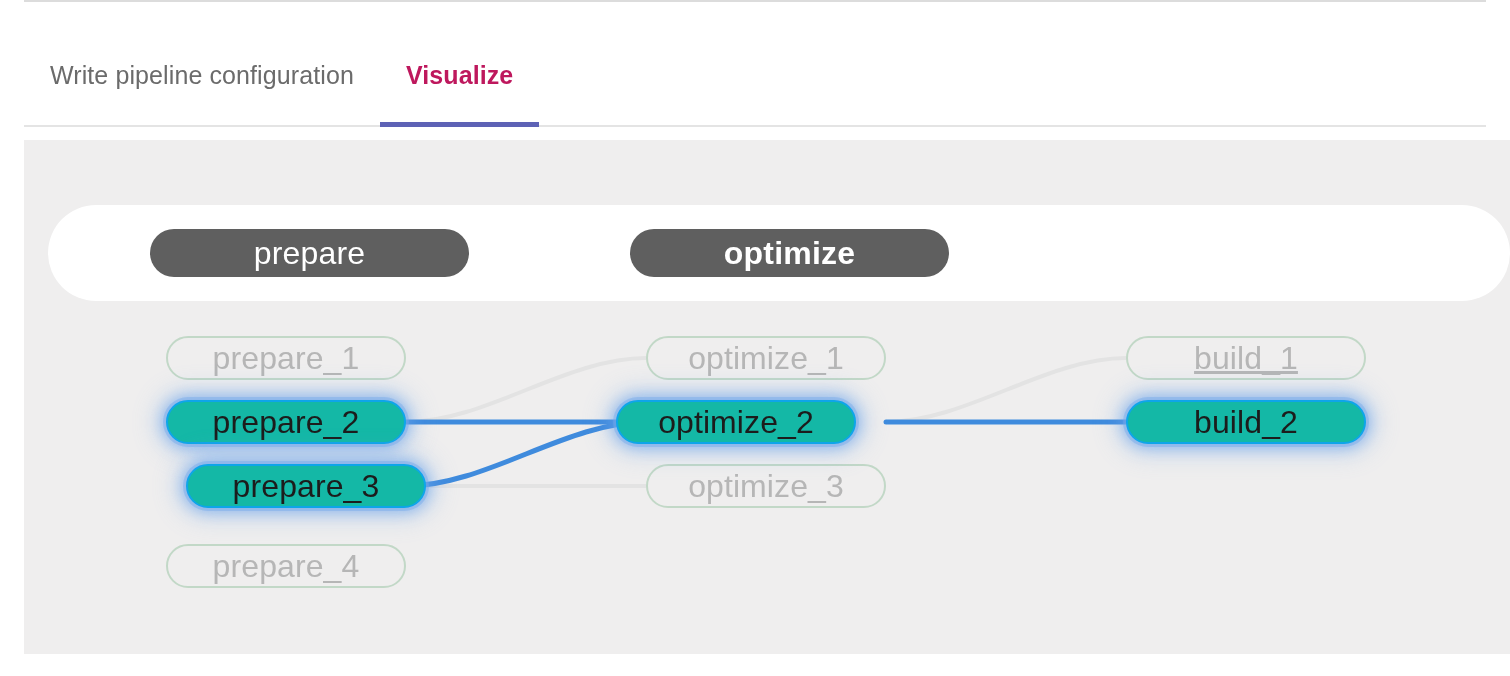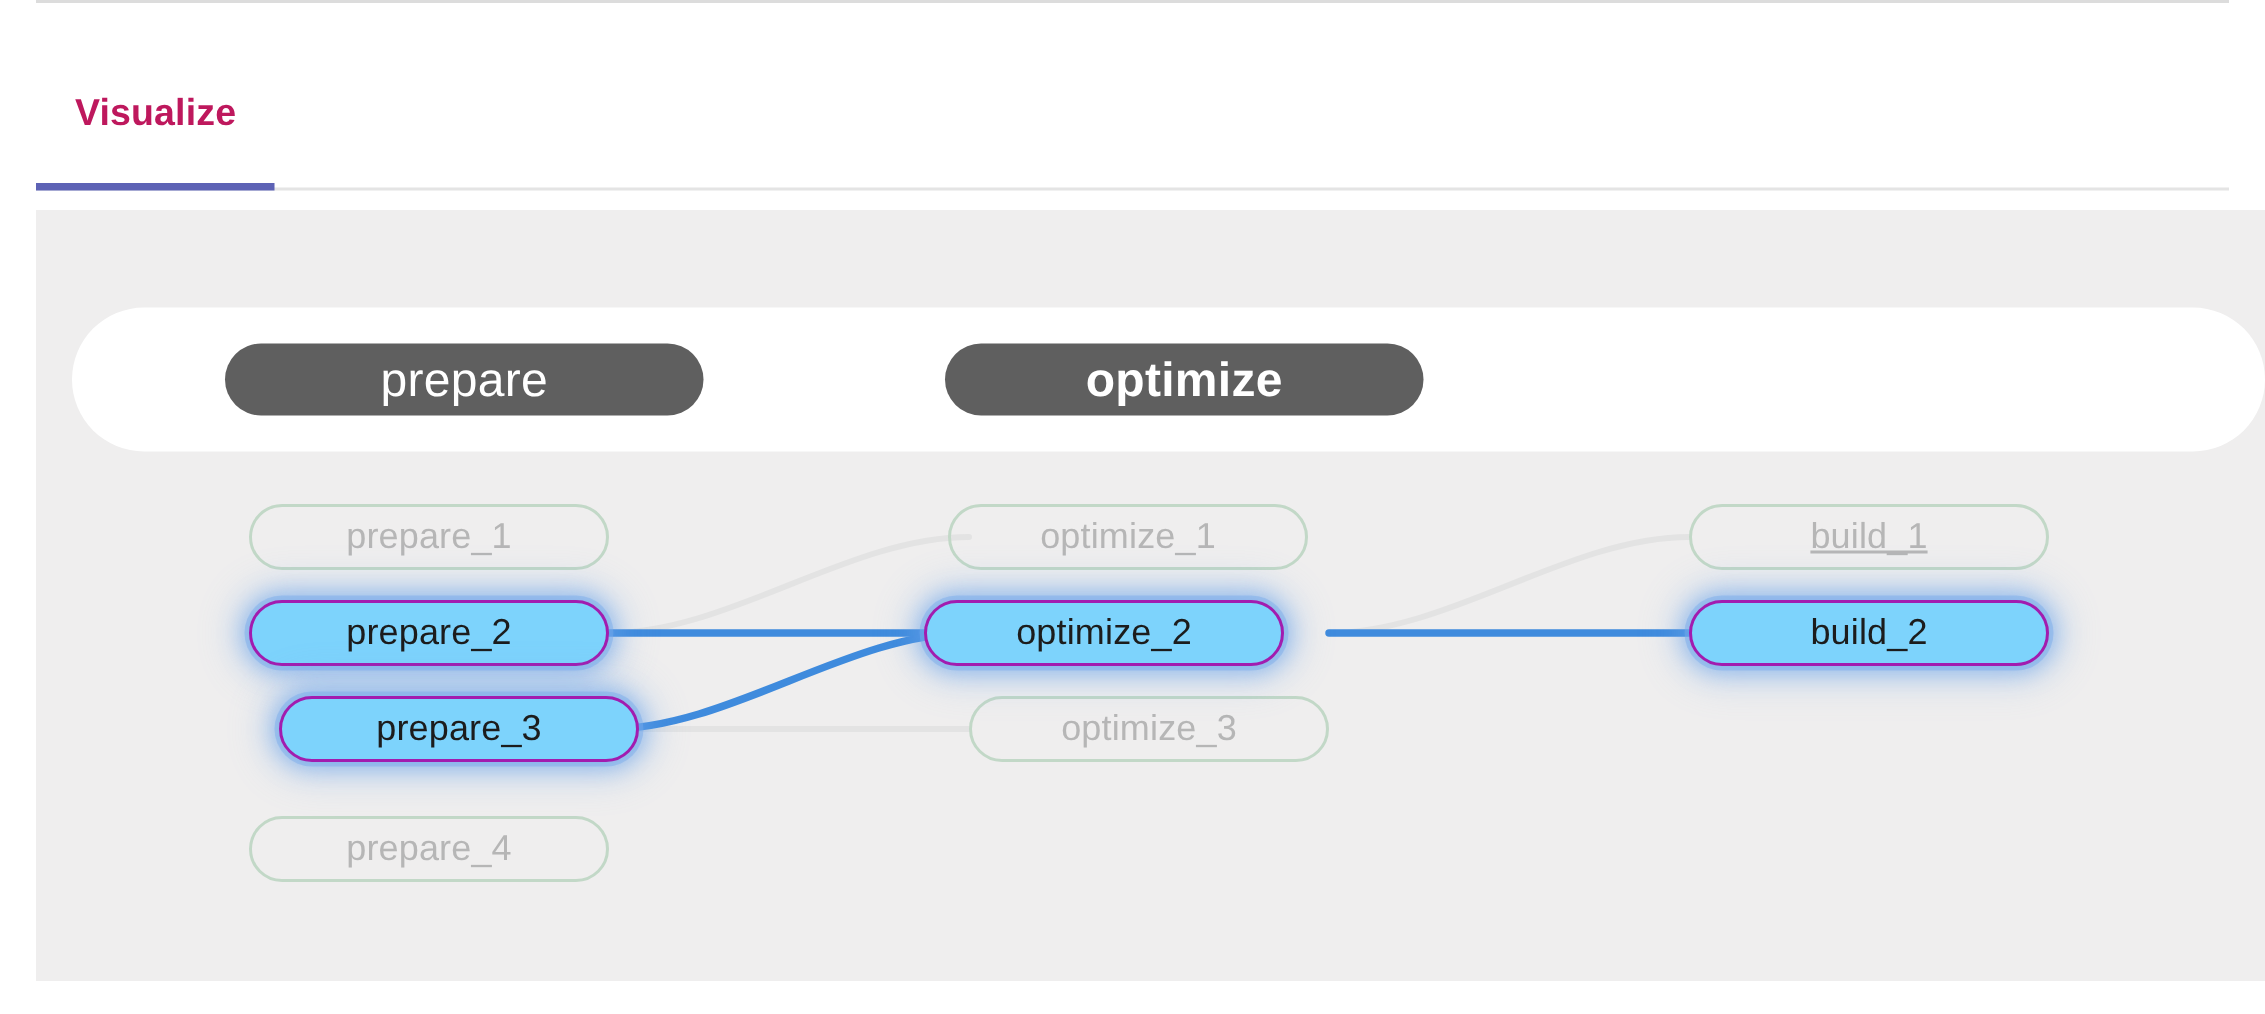--- a/index.html
+++ b/index.html
@@ -121,50 +121,51 @@
 
   
   .node {
     position: absolute;
     width: 240px;
     height: 44px;
     border-radius: 22px;
     display: flex;
     align-items: center;
     justify-content: center;
-    font-size: 24px;
+    font-size: 32px;
     letter-spacing: 0.1px;
     cursor: pointer;
     white-space: nowrap;
   }
 
   .node.dim {
     background: transparent;
     border: 2px solid #c2d8c7;
     color: #b6b6b6;
   }
 
   .node.active {
-    background: #7dd3fc;
-    border: 2px solid #a21caf;
+    background: #14b8a6;
+    border: 2px solid #0ea5e9;
     color: #1c1c1c;
     box-shadow: 0 0 0 3px rgba(120,170,235,0.45),
                 0 0 14px 5px rgba(100,160,235,0.55),
                 0 0 26px 9px rgba(110,165,235,0.30);
     z-index: 3;
   }
 </style>
 </head>
 <body>
 
 <div class="page">
 
   <div class="top-rule"></div>
 
   <div class="tabbar" id="tabbar">
+      <button class="tab">Write pipeline configuration</button>
       <button class="tab active">Visualize</button>
     </div>
 
   <div class="canvas">
 
     <div class="stage-bar" id="stagebar">
         <div class="stage-pill" style="left: 102px; width: 319px;">prepare</div>
         <div class="stage-pill" style="left: 582px; width: 319px; font-weight: bold;">optimize</div>
       </div>
 
@@ -175,21 +176,21 @@
         <path d="M 382 282 C 462 282 542 282 622 282" fill="none" stroke="#3f8bdd" stroke-width="5" stroke-linecap="round"></path>
         <path d="M 382 346 C 462 346 542 282 622 282" fill="none" stroke="#3f8bdd" stroke-width="5" stroke-linecap="round"></path>
         <path d="M 862 282 C 942 282 1022 282 1102 282" fill="none" stroke="#3f8bdd" stroke-width="5" stroke-linecap="round"></path>
       </svg>
 
     <div id="nodes">
         <div class="node dim" style="left: 142px; top: 196px;">prepare_1</div>
         <div class="node active" style="left: 142px; top: 260px;">prepare_2</div>
         <div class="node active" style="left: 142px; top: 324px; margin-left: 20px;">prepare_3</div>
         <div class="node dim" style="left: 142px; top: 388px; margin-top: 16px;">prepare_4</div>
-        <div class="node dim" style="left: 608px; top: 196px;">optimize_1</div>
+        <div class="node dim" style="left: 622px; top: 196px;">optimize_1</div>
         <div class="node active" style="left: 592px; top: 260px;">optimize_2</div>
         <div class="node dim" style="left: 622px; top: 324px;">optimize_3</div>
         <div class="node dim" style="left: 1102px; top: 196px; text-decoration: underline;">build_1</div>
         <div class="node active" style="left: 1102px; top: 260px;">build_2</div>
       </div>
 
   </div>
 </div>
 
 </body></html>

